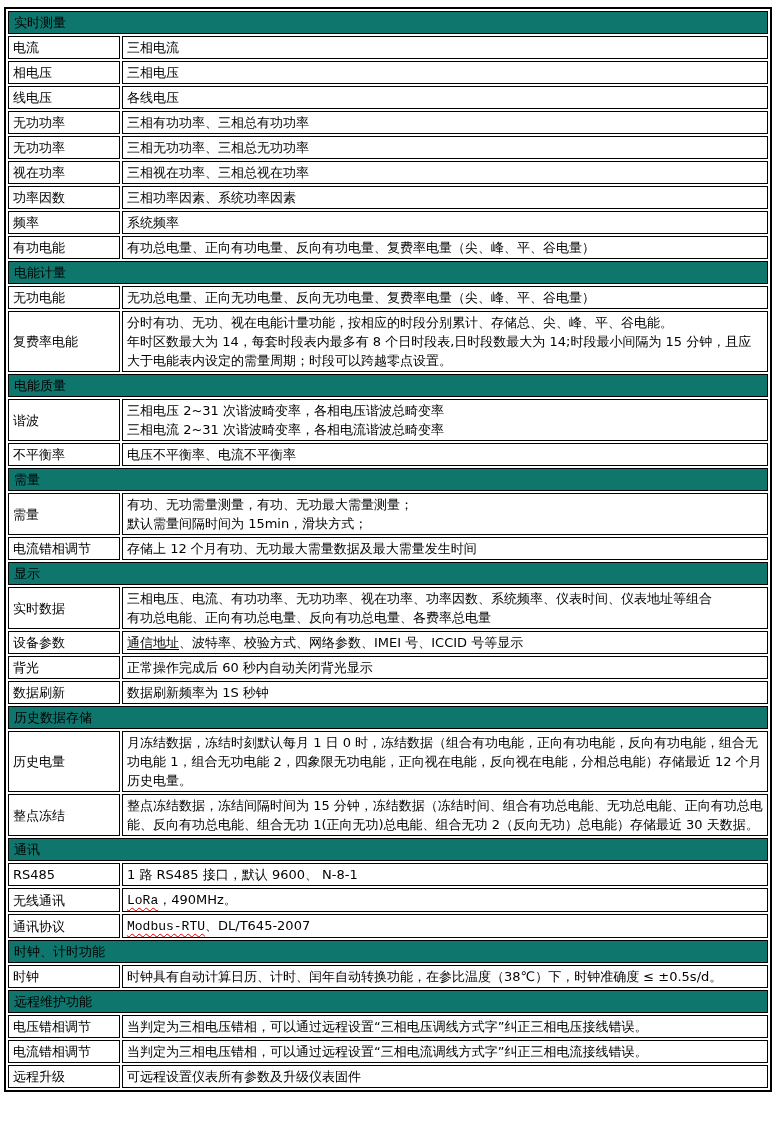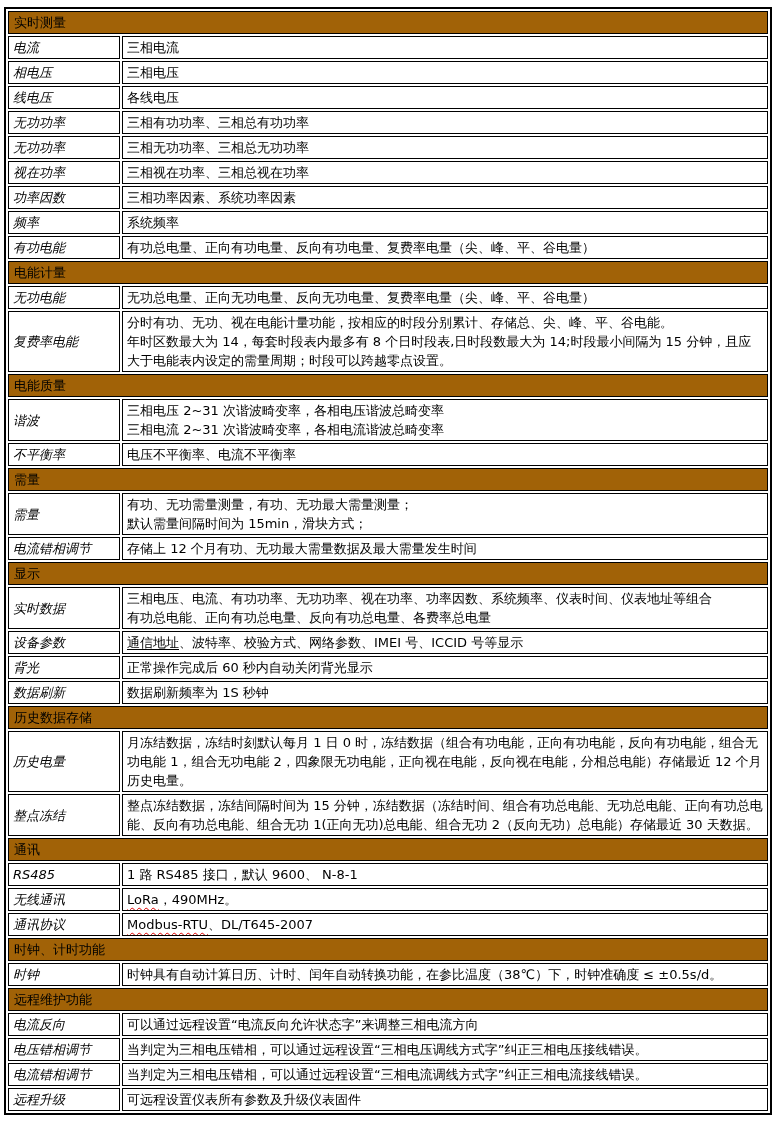--- a/index.html
+++ b/index.html
@@ -23,32 +23,33 @@
   col.c-label{width:112px;}
   td{
     border:1px solid #000000;
     font-size:13px;
     line-height:19px;
     padding:1px 4px;
     vertical-align:middle;
     overflow:hidden;
   }
   td.section{
-    background:#a16207;
+    background:#0f766e;
     padding-left:5px;
   }
-  td.label{background:#ffffff;font-style:italic;}
+  td.label{background:#ffffff;}
   td.value{background:#ffffff;}
   .para{margin:0;}
   .sc{
     text-decoration:underline;
     text-decoration-style:wavy;
     text-decoration-color:#dd0000;
     text-decoration-thickness:1px;
     text-underline-offset:3px;
+    font-family:Liberation Mono, monospace;
   }
   .ul{
     text-decoration:underline;
     text-decoration-thickness:1px;
     text-underline-offset:2px;
   }
 </style>
 </head>
 <body>
 
@@ -234,26 +235,20 @@
         <tr>
           <td class="label">时钟</td>
           <td class="value">
             <div class="para">时钟具有自动计算日历、计时、闰年自动转换功能，在参比温度（38℃）下，时钟准确度 ≤ ±0.5s/d。</div>
           </td>
         </tr>
         <tr>
           <td colspan="2" class="section">远程维护功能</td>
         </tr>
         <tr>
-          <td class="label">电流反向</td>
-          <td class="value">
-            <div class="para">可以通过远程设置“电流反向允许状态字”来调整三相电流方向</div>
-          </td>
-        </tr>
-        <tr>
           <td class="label">电压错相调节</td>
           <td class="value">
             <div class="para">当判定为三相电压错相，可以通过远程设置“三相电压调线方式字”纠正三相电压接线错误。</div>
           </td>
         </tr>
         <tr>
           <td class="label">电流错相调节</td>
           <td class="value">
             <div class="para">当判定为三相电压错相，可以通过远程设置“三相电流调线方式字”纠正三相电流接线错误。</div>
           </td>

